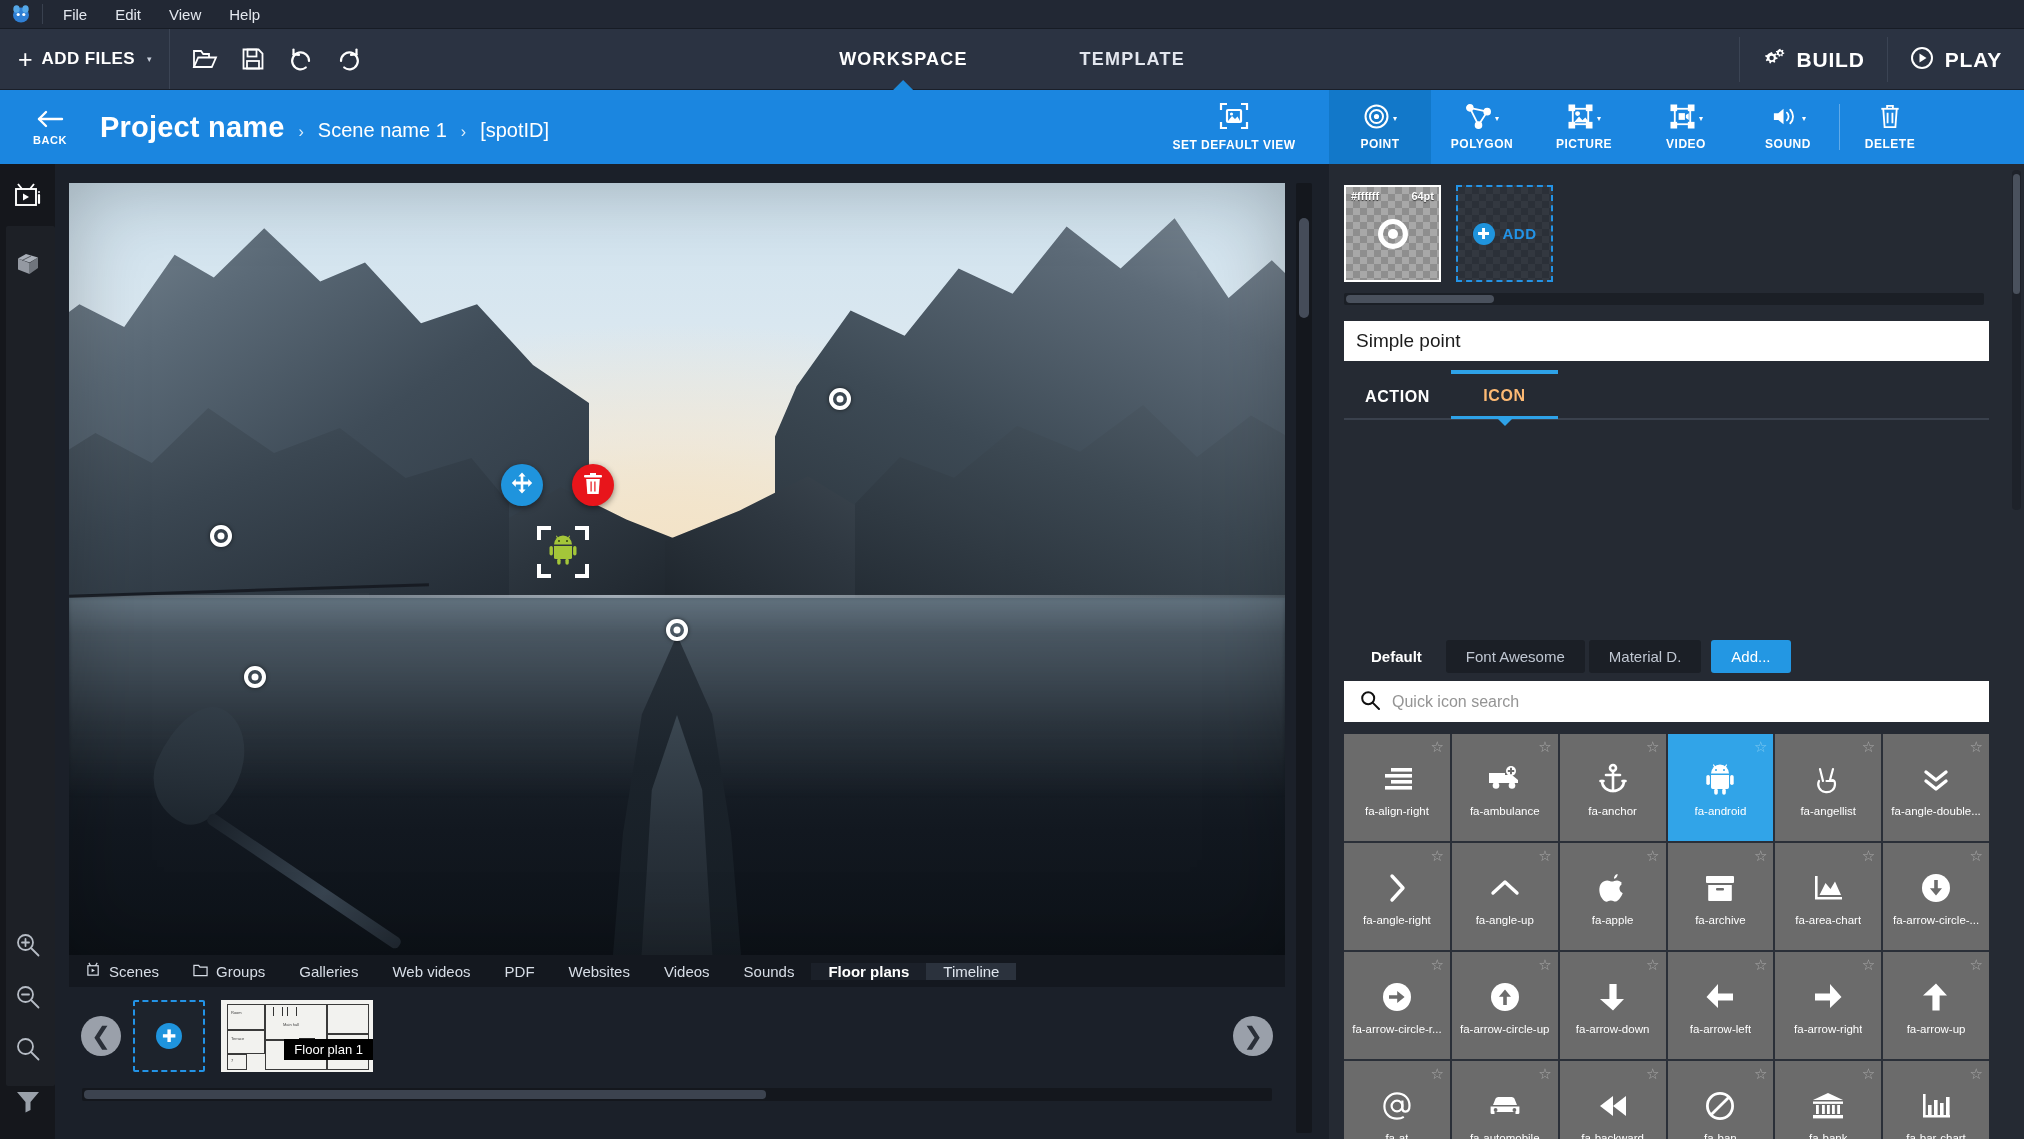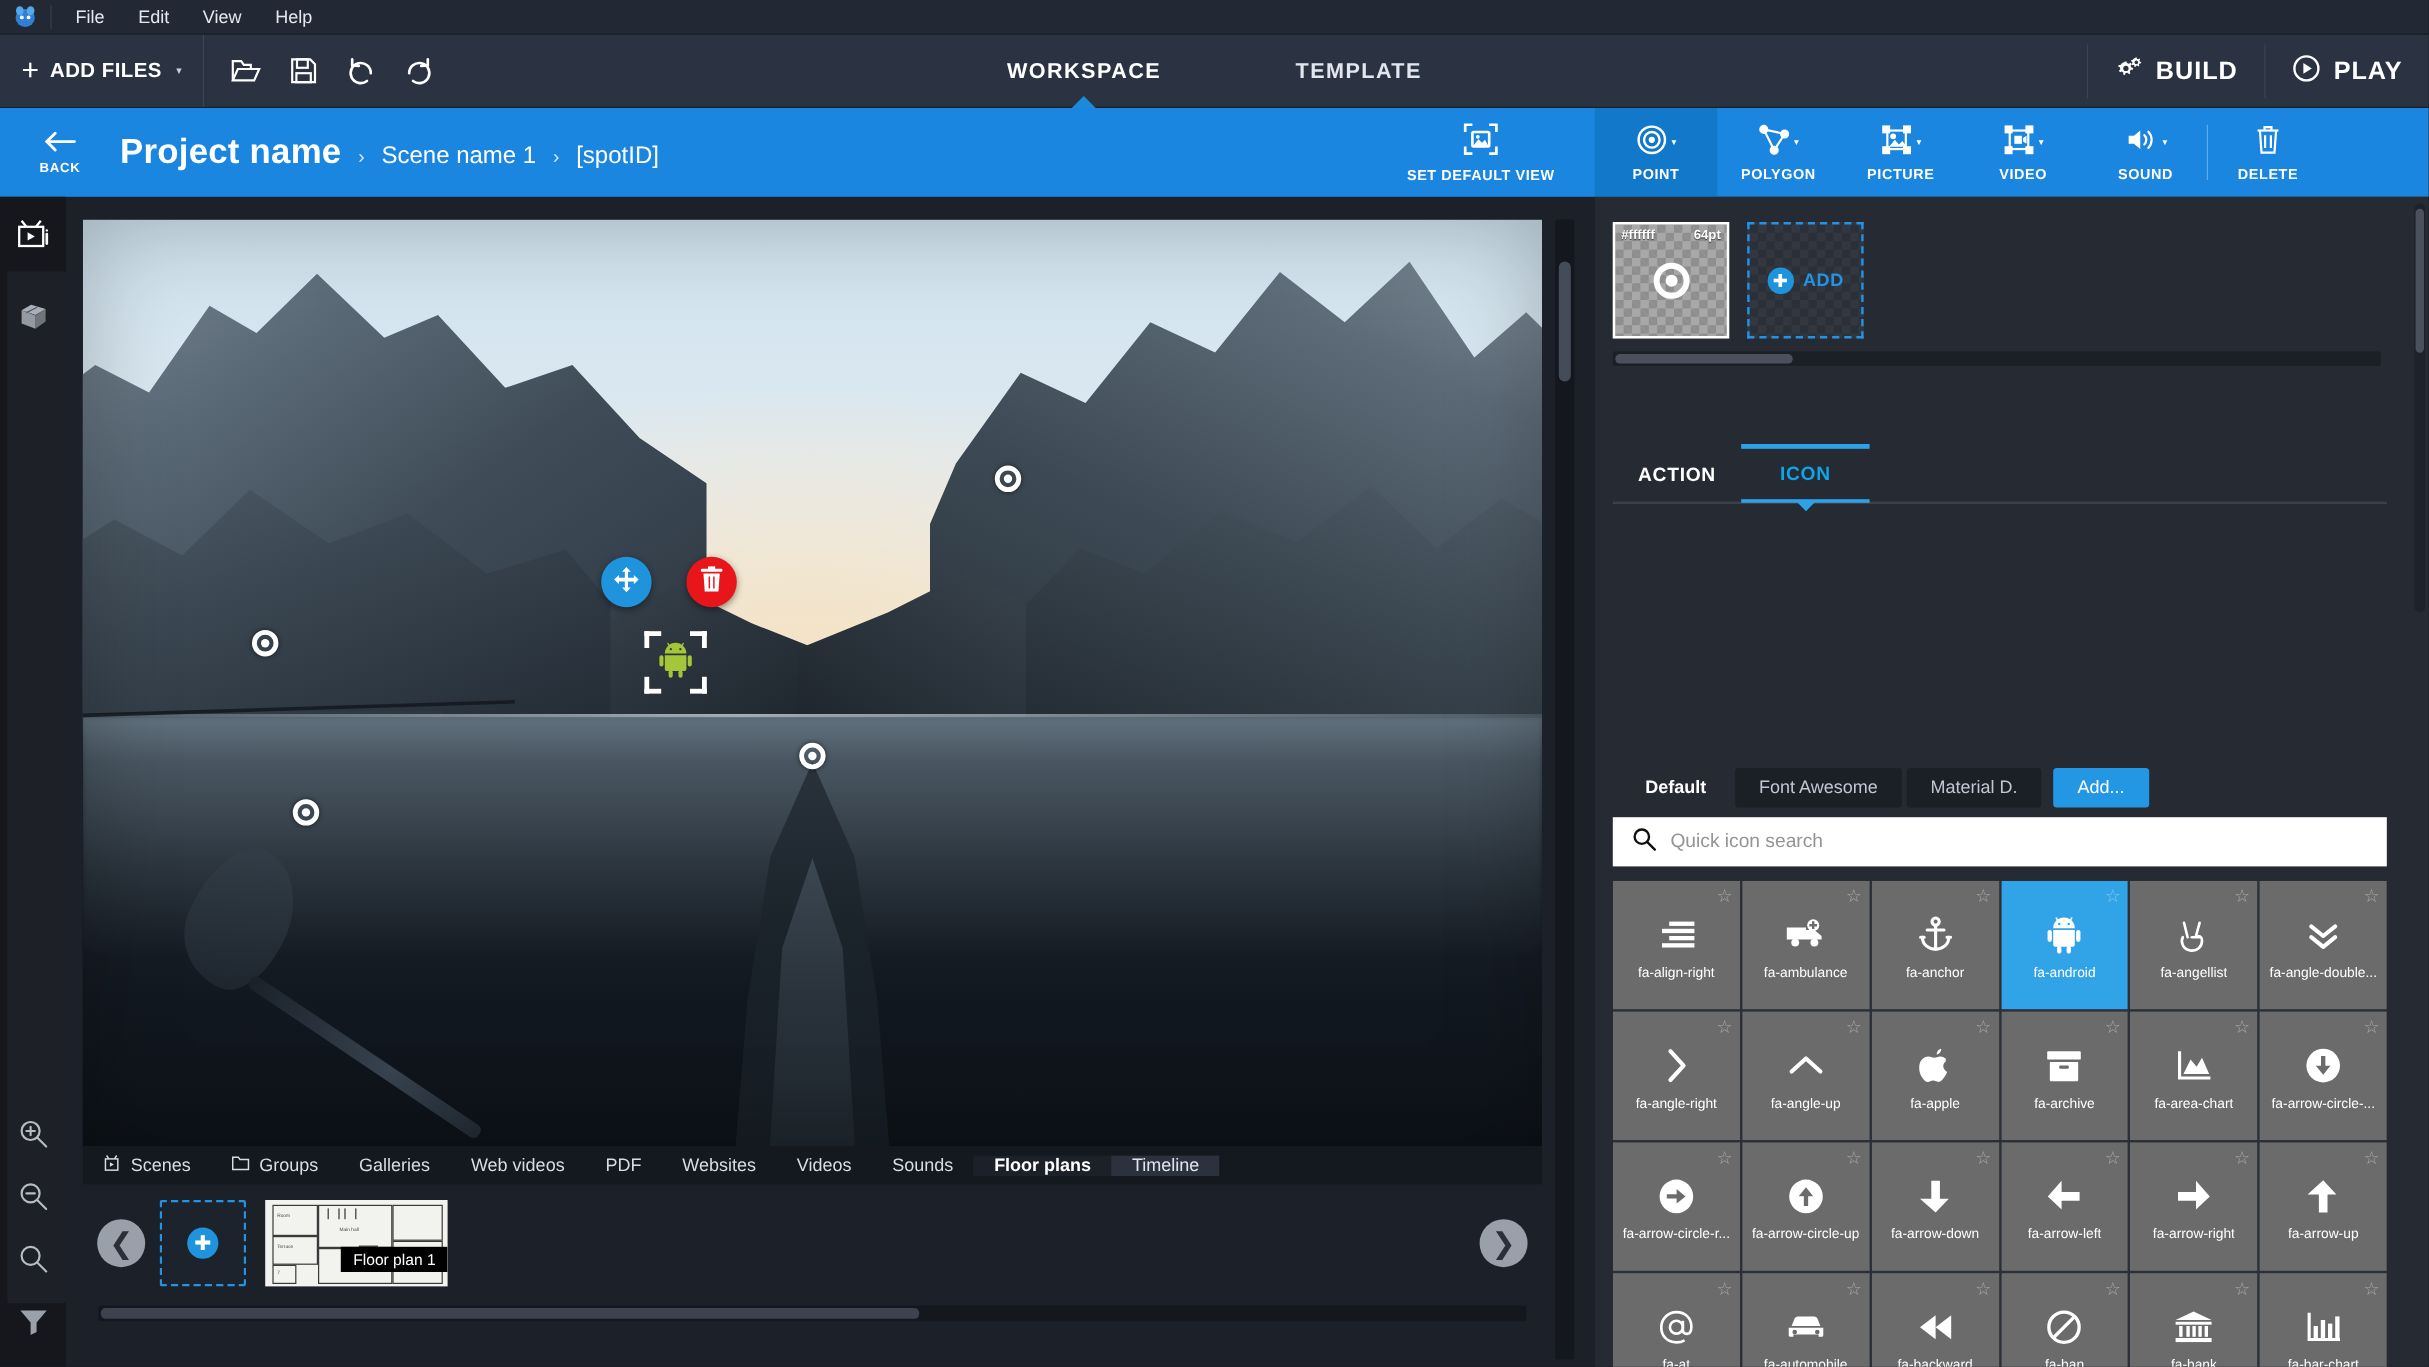--- a/index.html
+++ b/index.html
@@ -362,21 +362,21 @@
 
   .panel-tabs {
     position:absolute; left: 15px; top: 212px; width: 645px; height: 44px;
     display:flex; align-items: center; border-bottom: 2px solid #3a414d;
   }
   .ptab {
     width: 107px; text-align:center; font-size: 16px; font-weight:bold;
     letter-spacing:.6px; cursor:pointer; color:#fff; height: 44px;
     display:flex; align-items:center; justify-content:center; position:relative;
   }
-  .ptab.active { color: #0ea5e9; border-bottom: 3px solid #2ea2e8; }
+  .ptab.active { color: #fdba74; border-bottom: 3px solid #2ea2e8; }
   .ptab.active::after{
     content:''; position:absolute; left:50%; bottom:-10px; transform:translateX(-50%);
     width:0;height:0;border-left:8px solid transparent;border-right:8px solid transparent;
     border-top: 8px solid #2ea2e8;
   }
   .ptab-hl { position:absolute; left: 107px; top: -6px; width: 107px; height: 4px; background:#2ea2e8; }
 
   .lib-tabs { position:absolute; left: 22px; top: 476px; display:flex; align-items:center; gap: 0; }
   .libtab {
     padding: 8px 20px; font-size: 15px; cursor:pointer; color:#c8ced8; border-radius: 3px;
@@ -827,20 +827,21 @@
       <div class="preset-add">
         <span class="circ">✚</span>
         <span class="lbl">ADD</span>
       </div>
     </div>
 
     <div class="preset-scroll">
       <div class="thumb"></div>
     </div>
 
+    <input class="name-input" type="text" value="Simple point" style="">
 
     <div class="panel-tabs">
       <div class="ptab">ACTION</div>
       <div class="ptab active">ICON</div>
       <div class="ptab-hl"></div>
     </div>
 
     <div class="lib-tabs">
       <div class="libtab current">Default</div>
       <div class="libtab dark">Font Awesome</div>

